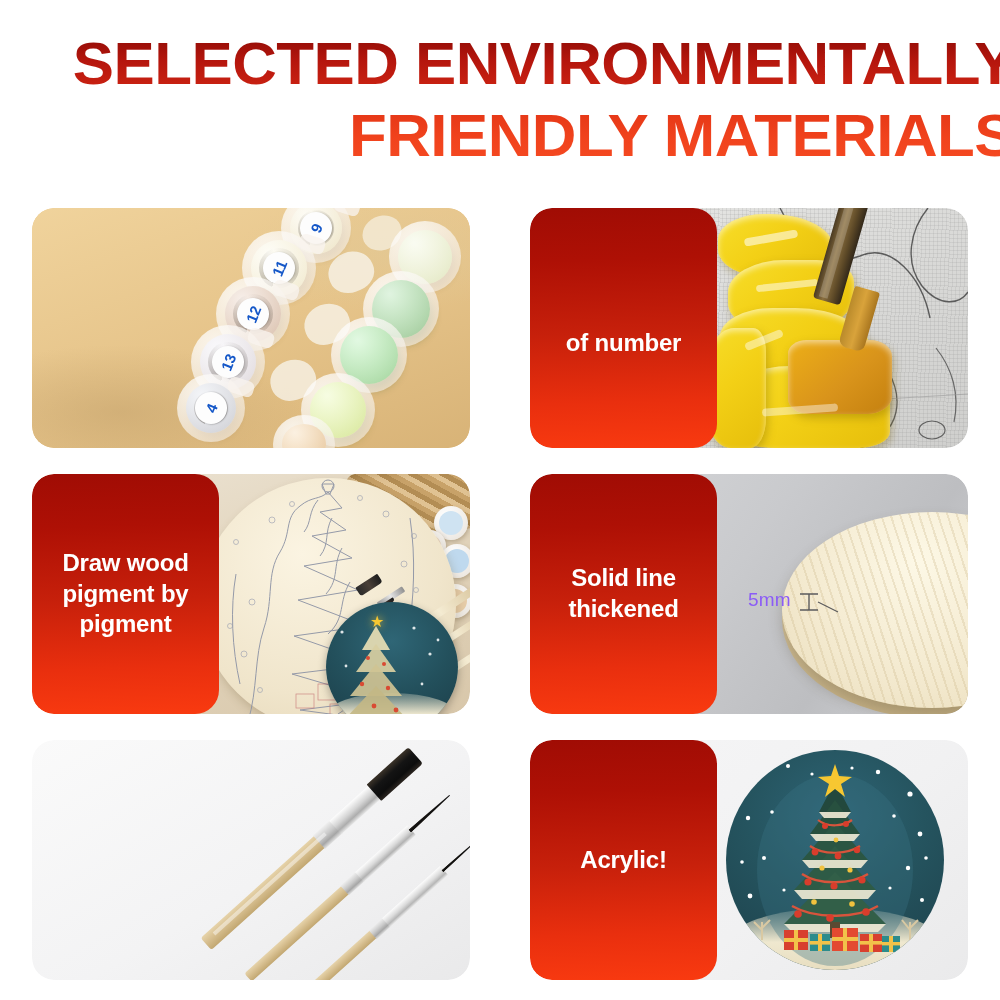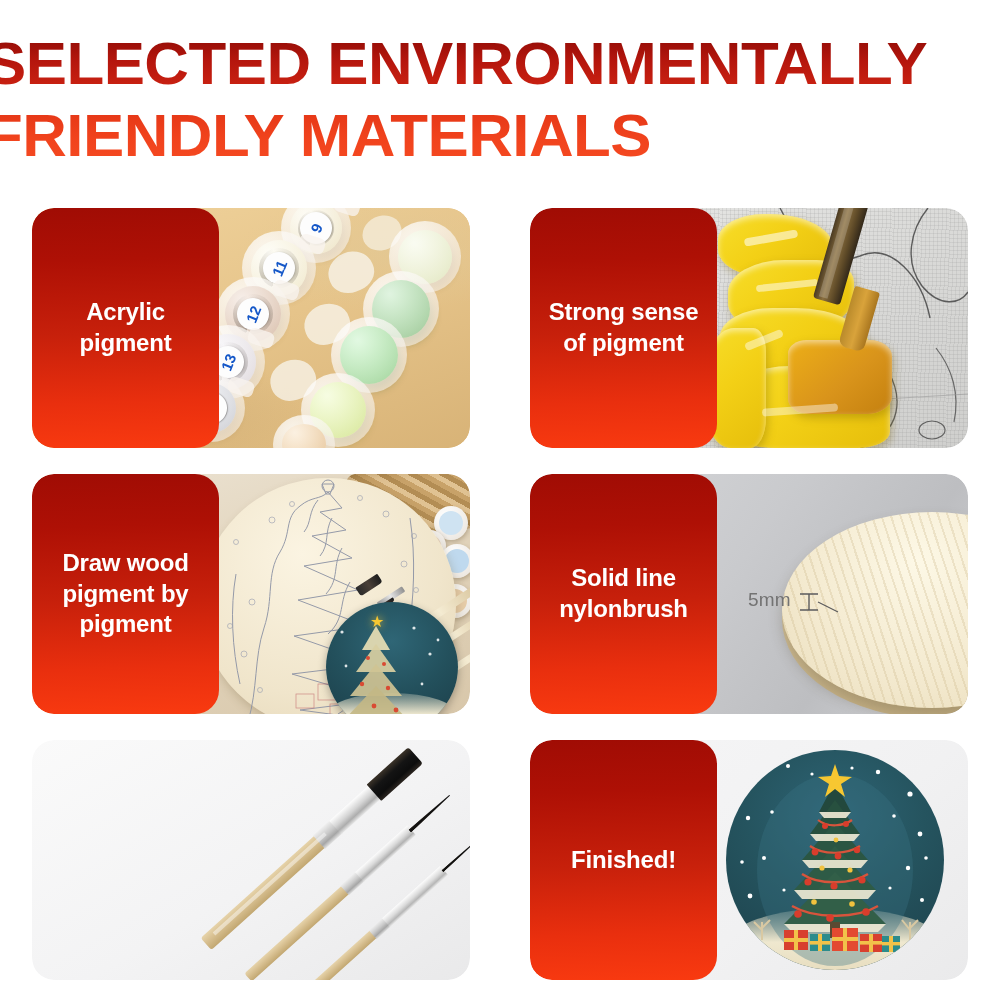--- a/index.html
+++ b/index.html
@@ -7,21 +7,21 @@
     width: 1000px; height: 1000px;
     background: #ffffff;
     font-family: "Liberation Sans", sans-serif;
     overflow: hidden;
   }
   .page { position: relative; width: 1000px; height: 1000px; }
 
   
   .title-block {
     position: absolute; left: 0; top: 34px; width: 1000px;
-    text-align: left;
+    text-align: right;
   }
   .title-line {
     font-weight: 700;
     letter-spacing: -0.5px;
     line-height: 1.0;
     white-space: nowrap;
     -webkit-background-clip: text;
     background-clip: text;
     color: transparent;
   }
@@ -200,21 +200,21 @@
       radial-gradient(circle at 45% 25%, #FDF8E6, #F3E9CE 55%, #E6D8B4 100%);
     box-shadow: 0 8px 14px rgba(80,70,45,.28);
   }
   .wood-edge{
     position:absolute;
     border-radius: 50%;
     background: linear-gradient(180deg,#E2D2AC, #C7B285);
   }
   .dim-label{
     position:absolute;
-    color:#737373; font-size:19px; letter-spacing:0.2px;
+    color:#8b5cf6; font-size:19px; letter-spacing:0.2px;
     font-family:"Liberation Sans", sans-serif;
   }
   .dim-bracket{ position:absolute; }
 
   
   .bg-white{
     position:absolute; inset:0;
     background: linear-gradient(150deg,#FAFAFA 0%, #F3F3F4 55%, #E9E9EA 100%);
   }
   .nbrush{ position:absolute; transform-origin: 0 50%; }
@@ -326,26 +326,20 @@
         <div class="pot" style="left:250px;top:216px;width:44px;height:40px;background:radial-gradient(circle at 35% 30%,#E8A03A,#C87A16);">
             <div class="lip"></div>
           </div>
 
         <div style="position:absolute;left:296px;top:44px;width:46px;height:40px;border-radius:50% 50% 45% 45%;background:rgba(250,248,242,.72);transform:rotate(-22deg);"></div>
         <div style="position:absolute;left:272px;top:96px;width:46px;height:40px;border-radius:50% 50% 45% 45%;background:rgba(250,248,242,.72);transform:rotate(-20deg);"></div>
         <div style="position:absolute;left:238px;top:152px;width:46px;height:40px;border-radius:50% 50% 45% 45%;background:rgba(250,248,242,.72);transform:rotate(-18deg);"></div>
         <div style="position:absolute;left:330px;top:8px;width:40px;height:34px;border-radius:50%;background:rgba(250,248,242,.6);transform:rotate(-25deg);"></div>
       </div>
 
-      <div class="label-panel">
-        <div class="label-text">
-          <span>Acrylic</span><br>
-          <span>pigment</span>
-        </div>
-      </div>
     </div>
 
     <div class="card">
       <div class="photo">
         <div class="bg-canvas"></div>
 
         <svg width="438" height="240" style="position:absolute;inset:0;">
           <path d="M250 0 C270 40 300 60 330 48 C362 34 392 70 400 110" fill="none" stroke="#3d3d3d" stroke-width="1.4" opacity=".8"></path>
           <path d="M398 0 C380 22 374 54 392 78 C410 100 430 96 438 84" fill="none" stroke="#3d3d3d" stroke-width="1.4" opacity=".8"></path>
           <path d="M330 130 C352 150 372 176 366 204 C362 224 344 236 330 240" fill="none" stroke="#3d3d3d" stroke-width="1.3" opacity=".75"></path>
@@ -366,22 +360,22 @@
         <div style="position:absolute;left:214px;top:128px;width:40px;height:8px;border-radius:6px;background:rgba(255,255,255,.45);transform:rotate(-22deg);"></div>
         <div style="position:absolute;left:232px;top:198px;width:76px;height:8px;border-radius:6px;background:rgba(255,255,255,.42);transform:rotate(-4deg);"></div>
 
         <div class="brush-shaft" style="left:300px;top:-32px;width:28px;height:128px;transform:rotate(16deg);"></div>
         <div class="brush-tip" style="left:316px;top:80px;width:26px;height:62px;transform:rotate(16deg);"></div>
         <div style="position:absolute;left:306px;top:-34px;width:9px;height:126px;background:rgba(255,255,255,.20);transform:rotate(16deg);"></div>
       </div>
 
       <div class="label-panel">
         <div class="label-text">
-          <span>Strong sense</span><br>
-          <span>of pigment</span>
+          <br>
+          <span>of number</span>
         </div>
       </div>
     </div>
 
     <div class="card">
       <div class="photo">
         <div class="bg-soft"></div>
 
         <div class="basket" style="right:-10px;top:-6px;width:132px;height:66px;transform:rotate(-6deg);"></div>
 
@@ -517,21 +511,21 @@
           <line x1="4" y1="4" x2="22" y2="4" stroke="#5a5a5c" stroke-width="1.4"></line>
           <line x1="13" y1="4" x2="13" y2="20" stroke="#5a5a5c" stroke-width="1.4"></line>
           <line x1="4" y1="20" x2="22" y2="20" stroke="#5a5a5c" stroke-width="1.4"></line>
           <line x1="22" y1="12" x2="42" y2="22" stroke="#5a5a5c" stroke-width="1.1"></line>
         </svg>
       </div>
 
       <div class="label-panel">
         <div class="label-text">
           <span>Solid line</span><br>
-          <span>nylonbrush</span>
+          <span>thickened</span>
         </div>
       </div>
     </div>
 
     <div class="card">
       <div class="photo">
         <div class="bg-white"></div>
 
         <div class="nbrush" style="left:174px;top:196px;width:280px;height:16px;transform:rotate(-42deg);">
           <div class="nb-handle" style="width:156px;"></div>
@@ -657,19 +651,19 @@
               <rect x="156" y="186" width="18" height="16" fill="#2C8C8C"></rect>
               <rect x="163" y="186" width="4" height="16" fill="#F2C24A"></rect>
               <rect x="156" y="192" width="18" height="3.4" fill="#F2C24A"></rect>
             </g>
           </svg>
         </div>
       </div>
 
       <div class="label-panel">
         <div class="label-text">
-          <span>Finished!</span>
+          <span>Acrylic!</span>
         </div>
       </div>
     </div>
 
   </div>
 </div>
 
 </body></html>

